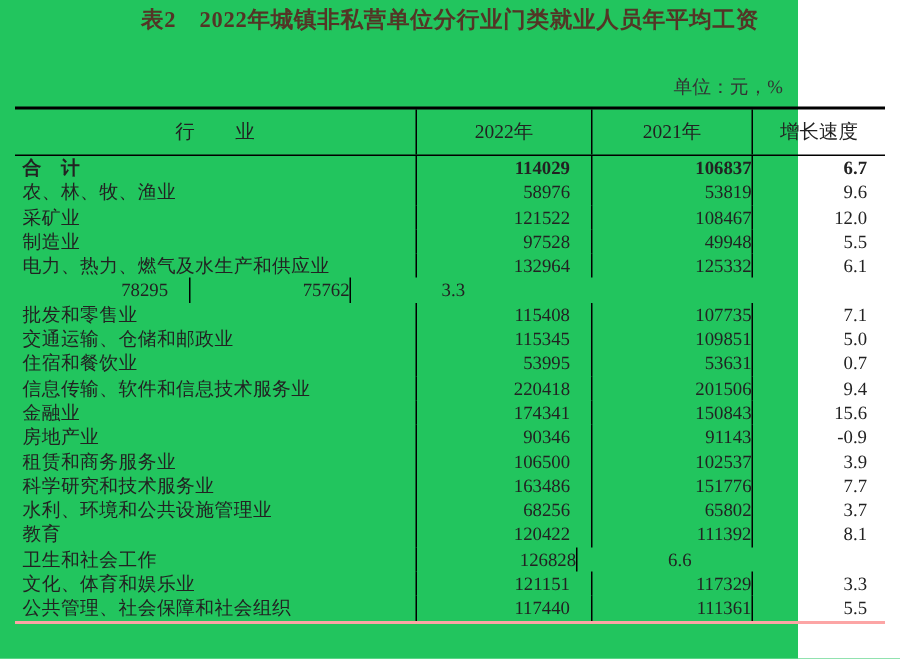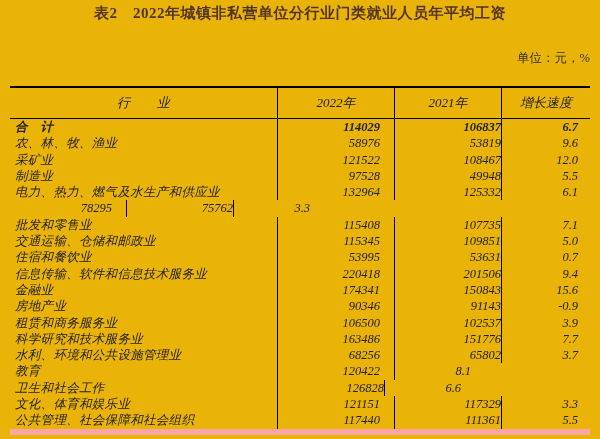--- a/index.html
+++ b/index.html
@@ -1,34 +1,33 @@
 <!DOCTYPE html>
 <html><head>
 <meta charset="utf-8">
 <style>
   html,body { margin:0; padding:0; }
   body {
     width:600px; height:439px; background:#ffffff; overflow:hidden;
     font-family:"Liberation Serif","DejaVu Serif",serif;
   }
-  .page { position:relative; width:600px; height:439px; background:#eab308; }
+  .page { position:relative; width:532px; height:439px; background:#22c55e; }
   .title {
     position:absolute; top:4px; left:0; width:600px;
     text-align:center; font-size:15px; font-weight:bold;
     color:#533526; letter-spacing:0.5px; white-space:nowrap;
   }
   .unit {
     position:absolute; top:50px; right:10px;
     font-size:12.5px; color:#333333;
   }
   .table {
-    position:absolute; top:86px; left:10px; width:580px;
-    border-top:2px solid #000; border-bottom:6px solid #fca5a5;
+    position:absolute; top:71px; left:10px; width:580px;
+    border-top:2px solid #000; border-bottom:2px solid #fca5a5;
     color:#222222;
-    font-style:italic;
   }
   .thead {
     display:flex; height:31px; box-sizing:border-box;
     border-bottom:1.5px solid #000;
   }
   .thead .cell {
     display:flex; align-items:center; justify-content:center;
     font-size:13px; color:#222;
   }
   .cell { box-sizing:border-box; border-right:1px solid #000; overflow:hidden; white-space:nowrap; }
@@ -147,20 +146,21 @@
         </div>
         <div class="row">
           <div class="cell c1 ind">水利、环境和公共设施管理业</div>
           <div class="cell c2 num">68256</div>
           <div class="cell c3 num">65802</div>
           <div class="cell c4 num last">3.7</div>
         </div>
         <div class="row">
           <div class="cell c1 ind">教育</div>
           <div class="cell c2 num">120422</div>
+          <div class="cell c3 num">111392</div>
           <div class="cell c4 num last">8.1</div>
         </div>
         <div class="row">
           <div class="cell c1 ind">卫生和社会工作</div>
           <div class="cell c3 num">126828</div>
           <div class="cell c4 num last">6.6</div>
         </div>
         <div class="row">
           <div class="cell c1 ind">文化、体育和娱乐业</div>
           <div class="cell c2 num">121151</div>

